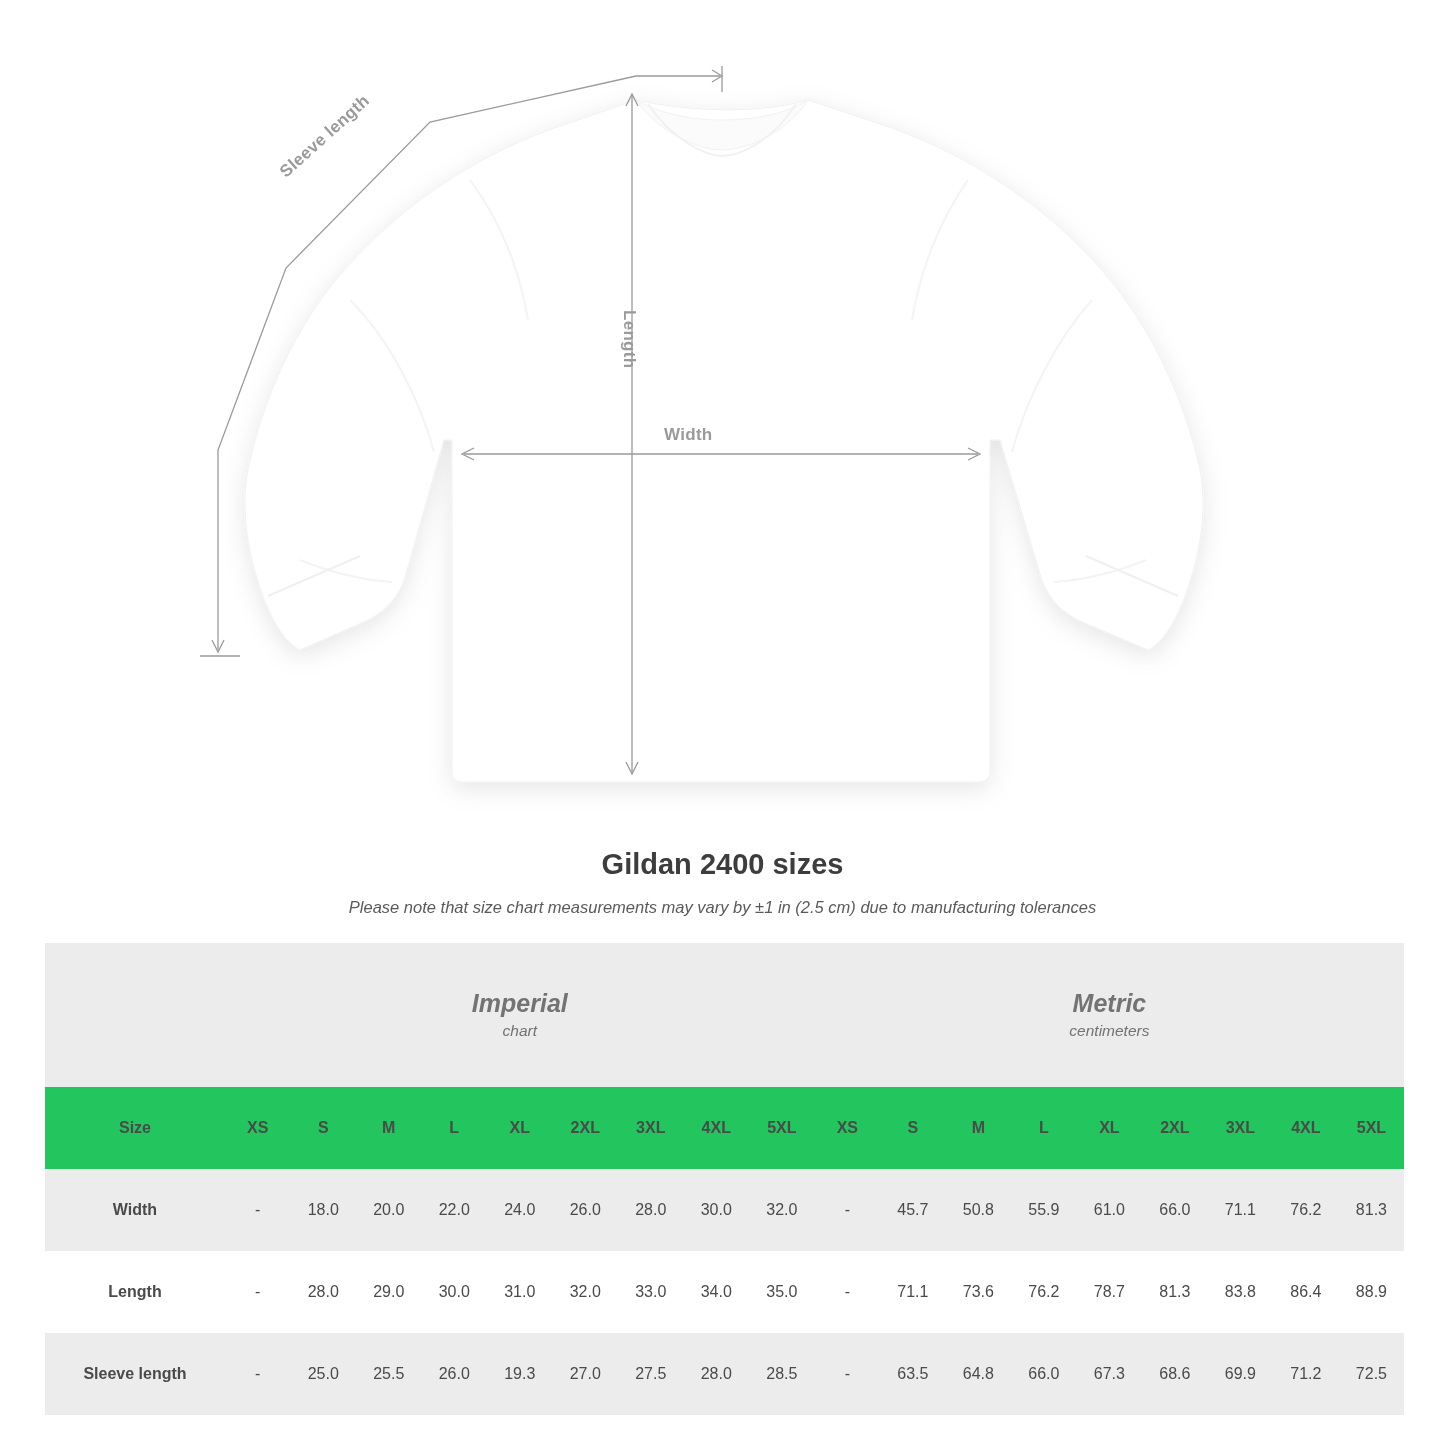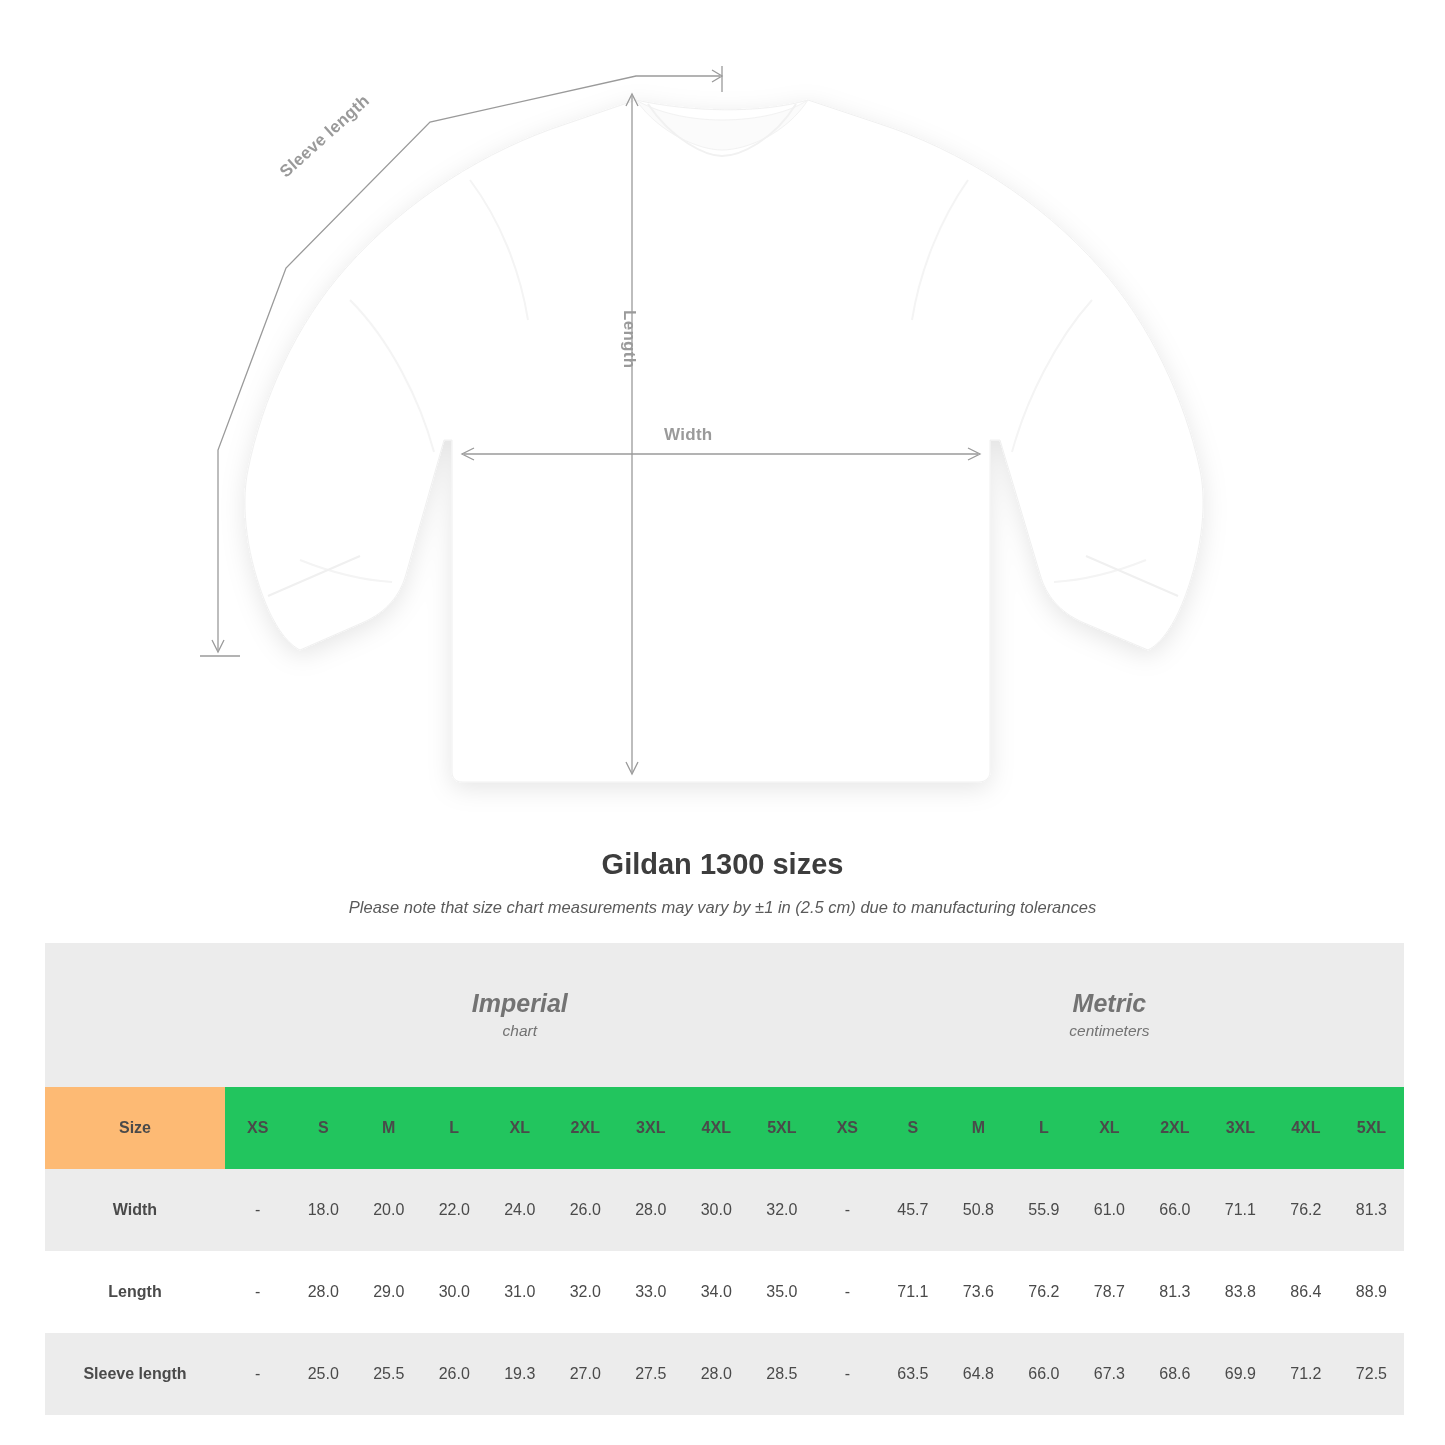--- a/index.html
+++ b/index.html
@@ -114,21 +114,21 @@
     color: #3d3d3d;
   }
   .col-head {
     font-weight: bold;
     font-size: 16.5px;
     color: #3d3d3d;
   }
   tr.band-light td { background: #ffffff; }
   tr.band-dark td { background: #ececec; }
   tr.head-row td { background: #22c55e; }
-  tr.head-row td.first-col { background: #fdba74; }
+  tr.head-row td.first-col { background: #22c55e; }
   td.first-col { width: 180px; }
 </style>
 </head>
 <body>
 
 <div class="page">
 
   <div class="illustration">
     <svg width="1445" height="830" viewBox="0 0 1445 830">
       <defs>
@@ -204,21 +204,21 @@
         <path d="M968,448 L980,454 L968,460"></path>
       </g>
     </svg>
 
     <div class="dim-label label-sleeve">Sleeve length</div>
     <div class="dim-label label-length">Length</div>
     <div class="dim-label label-width">Width</div>
   </div>
 
   <div class="title-block">
-    <h1 class="chart-title">Gildan 1300 sizes</h1>
+    <h1 class="chart-title">Gildan 2400 sizes</h1>
     <p class="chart-note">Please note that size chart measurements may vary by ±1 in (2.5 cm) due to manufacturing tolerances</p>
   </div>
 
   <div class="table-wrap">
     <table class="size-table">
       <colgroup>
         <col style="width:180px">
         <col span="9" style="width:65.5px">
         <col span="9" style="width:65.5px">
       </colgroup>

